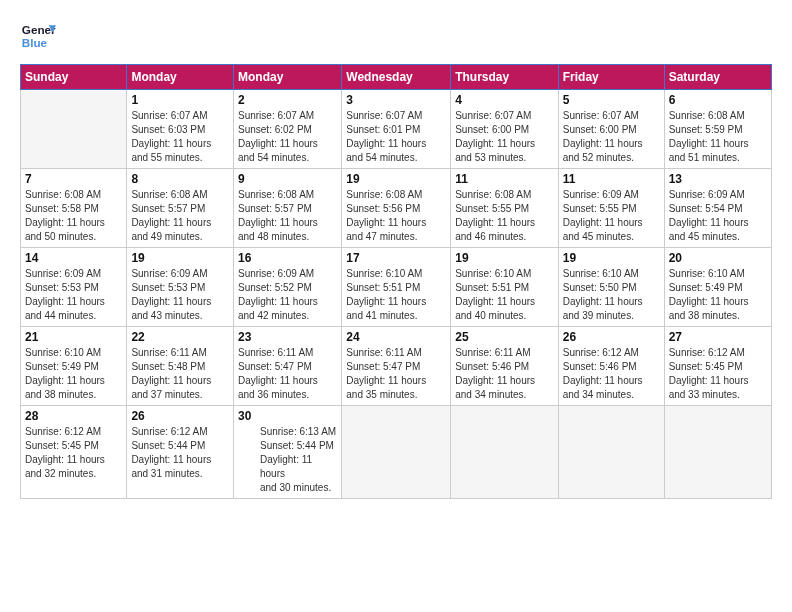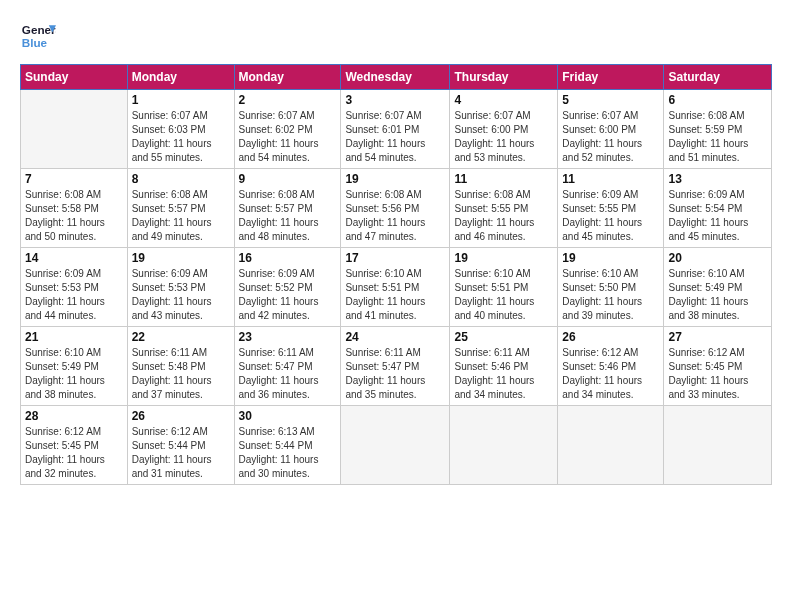--- a/index.html
+++ b/index.html
@@ -321,21 +321,21 @@
           </td>
           <td>
             <div class="day-num">26</div>
             <div class="day-info" style="white-space: pre-line;">Sunrise: 6:12 AM
 Sunset: 5:44 PM
 Daylight: 11 hours
 and 31 minutes.</div>
           </td>
           <td>
             <div class="day-num">30</div>
-            <div class="day-info" style="white-space: pre-line;">Sunrise: 6:13 AM
+            <div class="day-info" style="white-space: pre-line; margin-left: 22px;">Sunrise: 6:13 AM
 Sunset: 5:44 PM
 Daylight: 11 hours
 and 30 minutes.</div>
           </td>
           <td class="empty"></td>
           <td class="empty"></td>
           <td class="empty"></td>
           <td class="empty"></td>
         </tr>
       </tbody>

